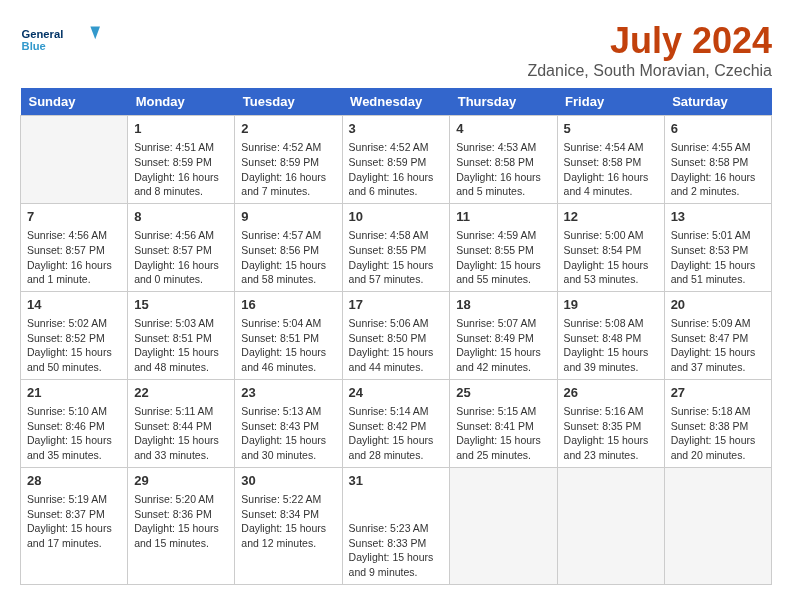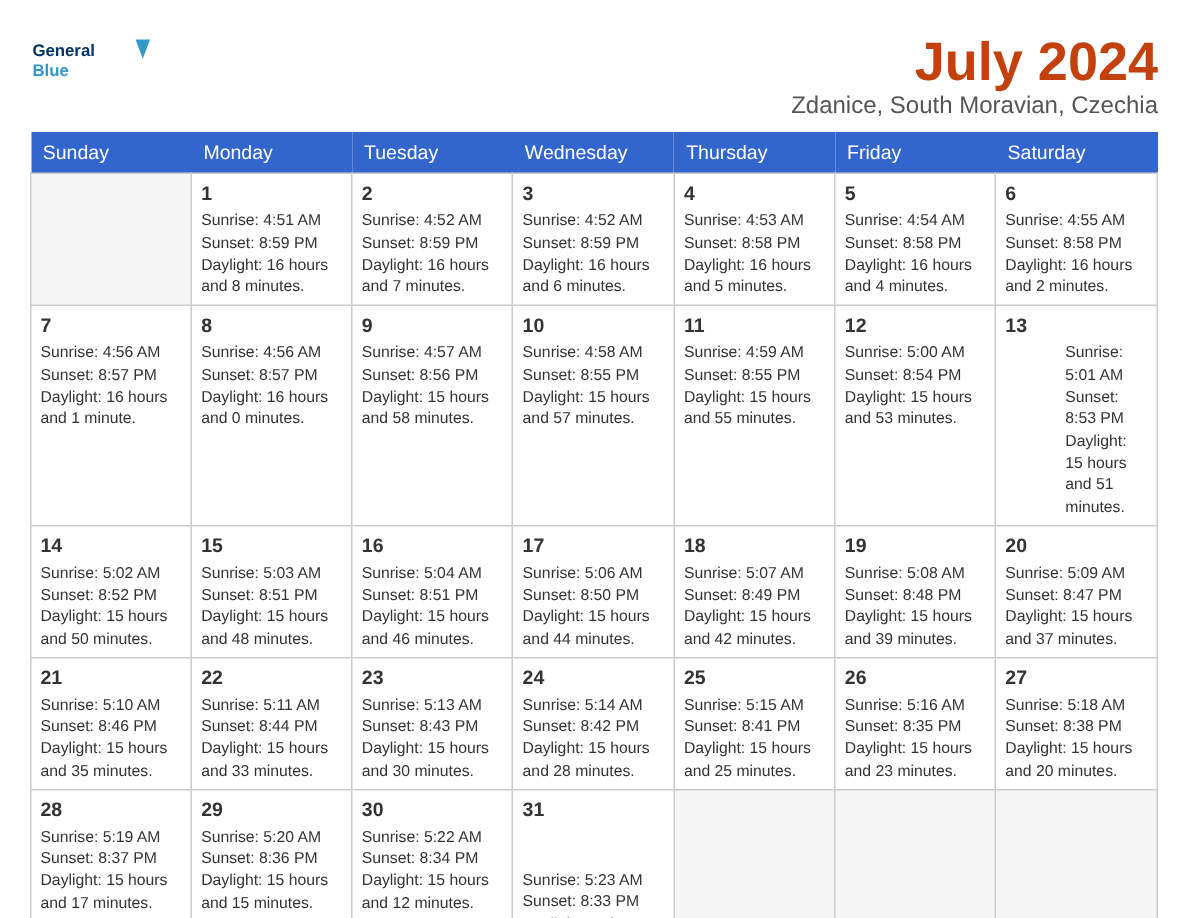--- a/index.html
+++ b/index.html
@@ -37,21 +37,21 @@
       width: 100%;
       border-collapse: collapse;
       font-size: 11px;
     }
     thead tr th {
       background-color: #3366cc;
       color: #fff;
       text-align: left;
       padding: 6px 8px;
       font-size: 13px;
-      font-weight: normal;
+      font-weight: bold;
     }
     tbody tr td {
       border: 1px solid #ccc;
       vertical-align: top;
       padding: 4px 6px;
       width: 108px;
       min-height: 80px;
       color: #333;
       line-height: 1.4;
     }
@@ -188,21 +188,21 @@
         </td>
         <td>
           <span class="day-num">12</span>
           <div class="day-info" style="white-space: pre-line;">Sunrise: 5:00 AM
 Sunset: 8:54 PM
 Daylight: 15 hours
 and 53 minutes.</div>
         </td>
         <td>
           <span class="day-num">13</span>
-          <div class="day-info" style="white-space: pre-line; margin-left: 40px;">Sunrise: 5:01 AM
+          <div class="day-info" style="white-space: pre-line;">Sunrise: 5:01 AM
 Sunset: 8:53 PM
 Daylight: 15 hours
 and 51 minutes.</div>
         </td>
       </tr>
       <tr>
         <td>
           <span class="day-num">14</span>
           <div class="day-info" style="white-space: pre-line;">Sunrise: 5:02 AM
 Sunset: 8:52 PM

